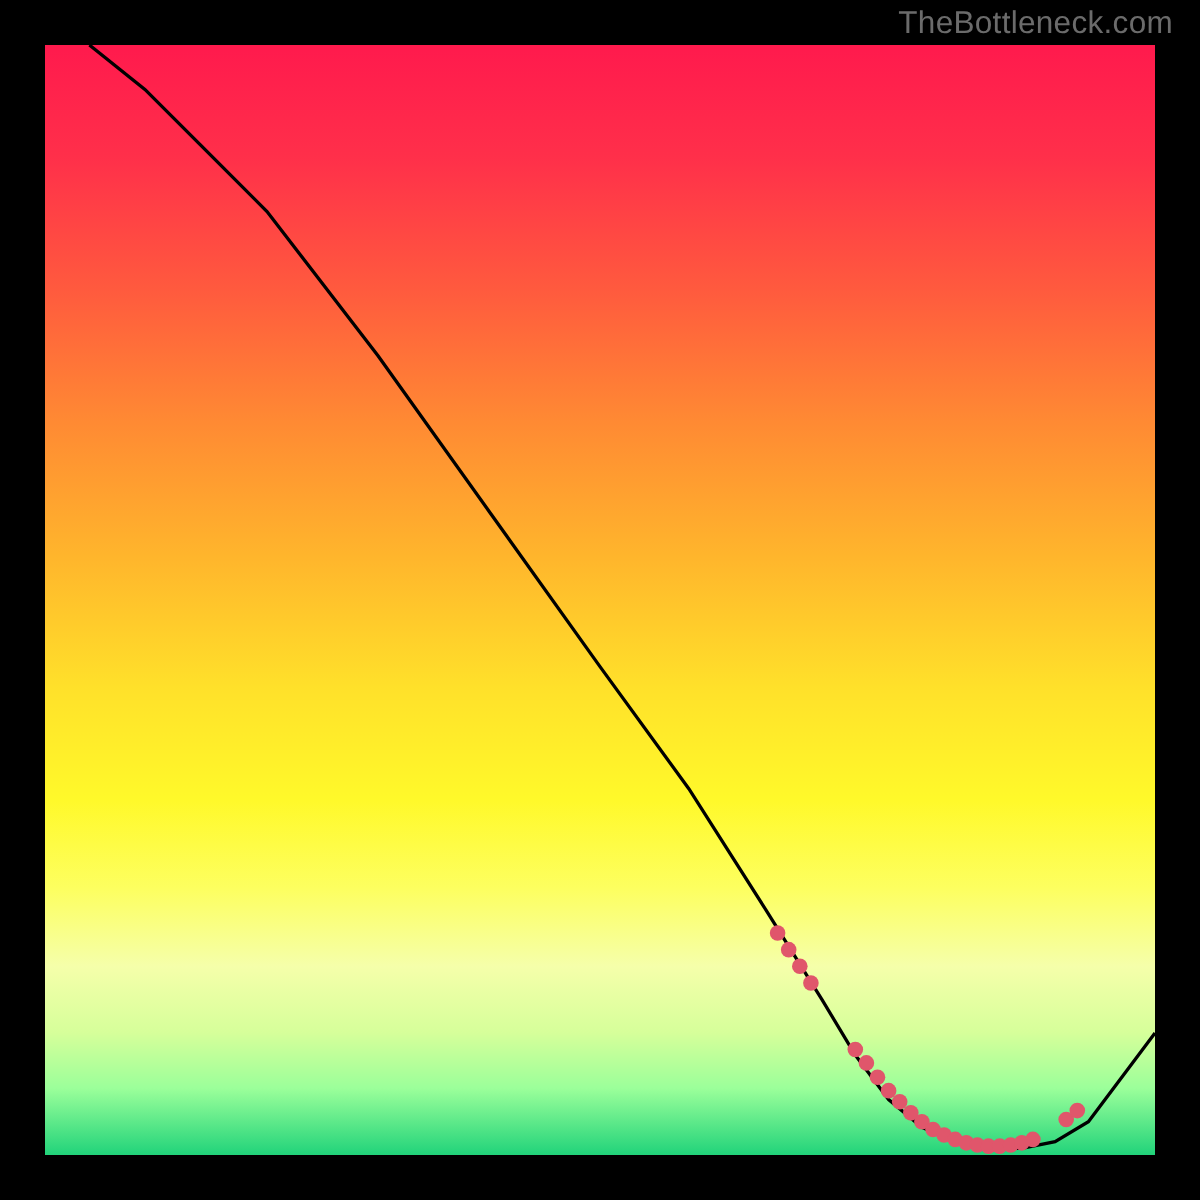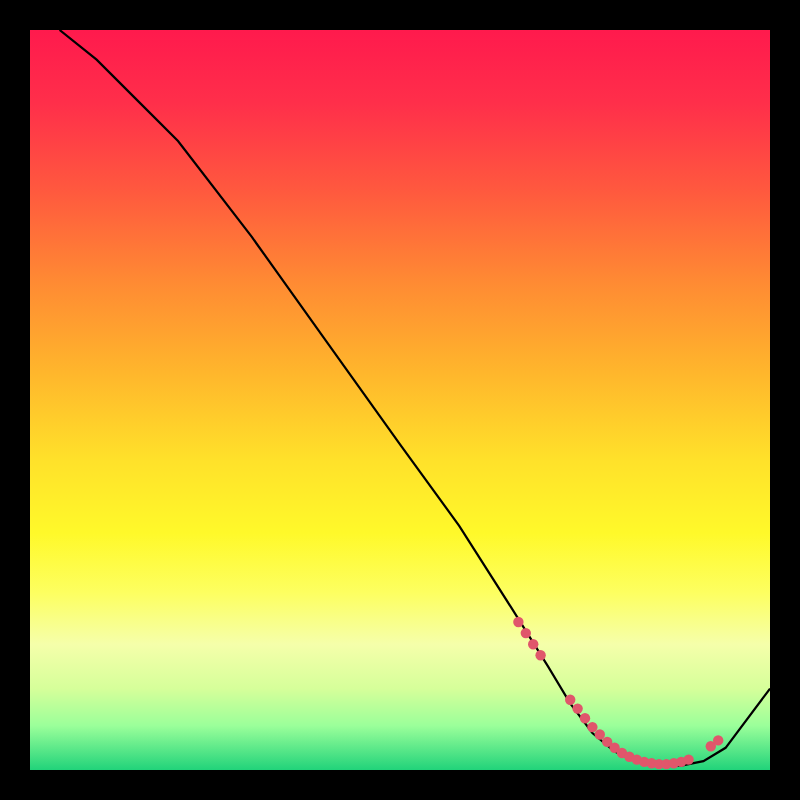--- a/index.html
+++ b/index.html
@@ -62,20 +62,21 @@
   }
   .marker {
     fill: #e0566b;
     stroke: none;
   }
 </style>
 </head>
 <body>
 
 <div class="frame">
+  <div class="watermark">TheBottleneck.com</div>
 
   <div class="plot-area">
     <svg class="overlay" viewBox="0 0 740 740" preserveAspectRatio="none">
       <path id="curve-path" class="curve" d="M29.6 0.0 L66.6 29.6 L103.6 66.6 L148.0 111.0 L222.0 207.2 L296.0 310.8 L370.0 414.4 L429.2 495.8 L481.0 577.2 L518.0 636.4 L540.2 673.4 L562.4 703.0 L584.6 721.5 L606.8 731.1 L629.0 735.6 L651.2 735.6 L673.4 731.1 L695.6 717.8 L740.0 658.6"></path>
       <g id="markers-group">
           <circle cx="488.4" cy="592.0" r="5.2" class="marker"></circle>
           <circle cx="495.8" cy="603.1" r="5.2" class="marker"></circle>
           <circle cx="503.2" cy="614.2" r="5.2" class="marker"></circle>
           <circle cx="510.6" cy="625.3" r="5.2" class="marker"></circle>
           <circle cx="540.2" cy="669.7" r="5.2" class="marker"></circle>

